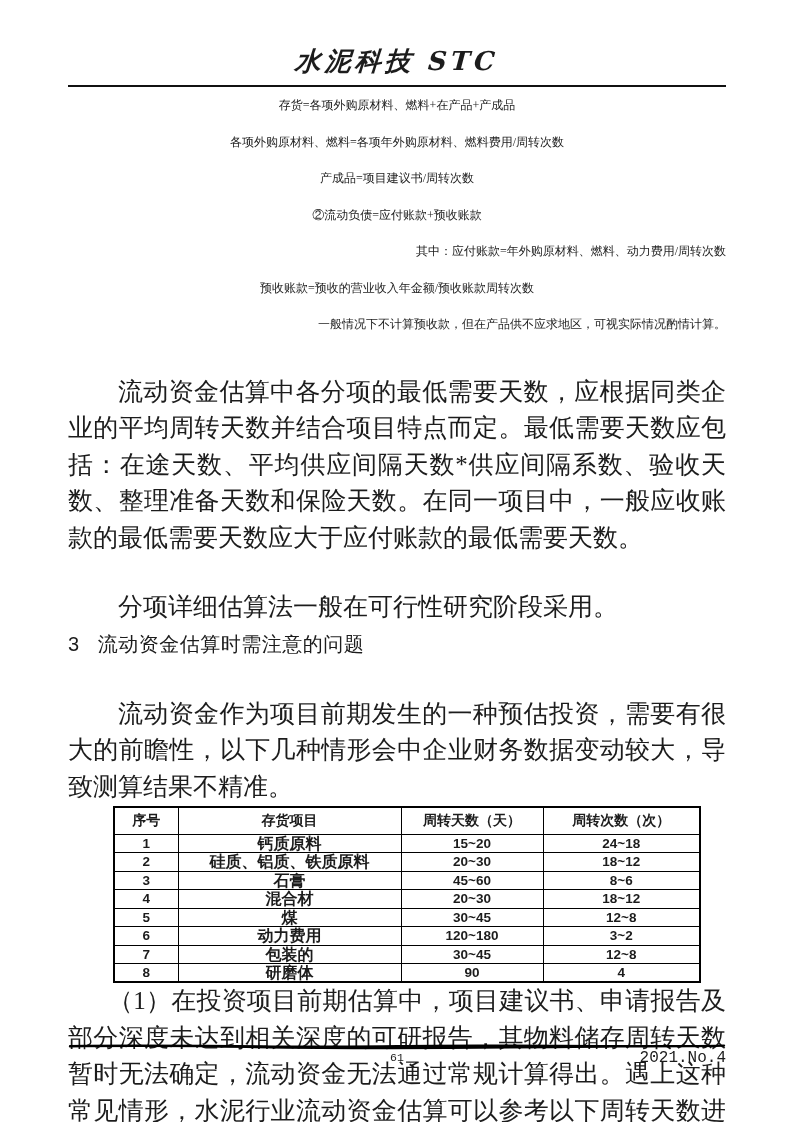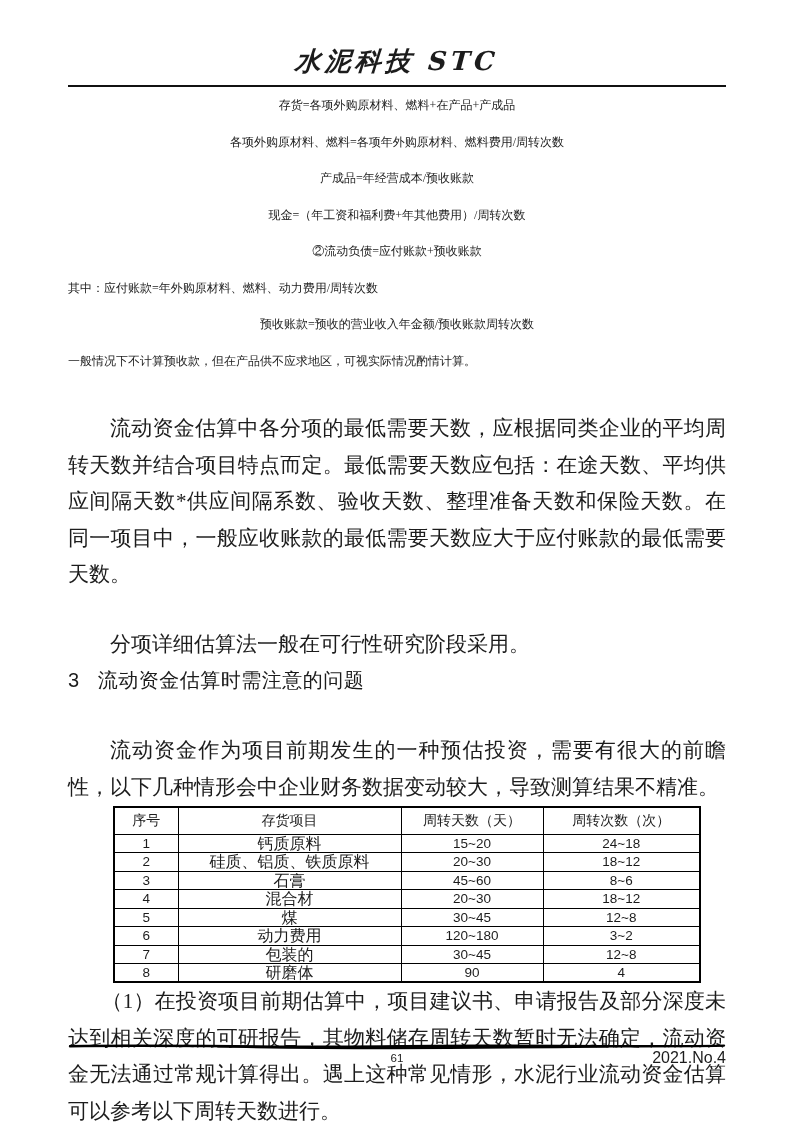--- a/index.html
+++ b/index.html
@@ -40,24 +40,24 @@
     height: 0;
     border-bottom: 2px solid #111;
   }
   
   .formula-block { font-size: 12px; }
   .formula-line {
     line-height: 36.5px;
     white-space: nowrap;
   }
   .formula-line.center { text-align: center; }
-  .formula-line.left   { text-align: left; font-family: Liberation Serif, serif; }
+  .formula-line.left   { text-align: right; font-family: Liberation Serif, serif; }
   
   .para {
-    font-size: 21px;
+    font-size: 25px;
     line-height: 36.5px;
     text-align: justify;
     text-justify: inter-ideograph;
   }
   .para.indent { text-indent: 2em; margin-top: 33px; }
   .para.gap-top { margin-top: 31px; }
   
   .section-heading {
     font-family: "Liberation Sans", "DejaVu Sans", sans-serif;
     font-weight: normal;
@@ -72,21 +72,21 @@
     margin-top: 1px;
     width: 586px;
     border-collapse: collapse;
     border: 2px solid #000;
     table-layout: fixed;
   }
   .inv-table th, .inv-table td {
     border: 1.5px solid #000;
     text-align: center;
     vertical-align: middle;
-    font-weight: normal;
+    font-weight: bold;
     padding: 0;
     overflow: hidden;
     white-space: nowrap;
   }
   .inv-table th {
     height: 27px;
     font-size: 14px;
   }
   .inv-table td {
     height: 18.5px;
@@ -105,21 +105,21 @@
   .footer {
     position: absolute;
     left: 68px;
     top: 1042px;
     width: 658px;
   }
   .footer-rule-svg { display: block; }
   .footer-meta {
     position: relative;
     height: 18px;
-    font-family: Liberation Sans, sans-serif;
+    font-family: Liberation Mono, monospace;
     font-size: 12px;
     line-height: 16px;
   }
   .footer-page {
     position: absolute;
     left: 0; right: 0;
     text-align: center;
     font-size: 11.5px;
   }
   .footer-issue {
@@ -136,22 +136,21 @@
   <div class="content">
 
     <div class="masthead">
       <span class="masthead-title">水泥科技 STC</span>
     </div>
     <div class="header-rule"></div>
 
     <div class="formula-block">
       <div class="formula-line center">存货=各项外购原材料、燃料+在产品+产成品</div>
       <div class="formula-line center">各项外购原材料、燃料=各项年外购原材料、燃料费用/周转次数</div>
-      <div class="formula-line center">产成品=年经营成本/预收账款</div>
-      <div class="formula-line center">现金=（年工资和福利费+年其他费用）/周转次数</div>
+      <div class="formula-line center">产成品=项目建议书/周转次数</div>
       <div class="formula-line center">②流动负债=应付账款+预收账款</div>
       <div class="formula-line left">其中：应付账款=年外购原材料、燃料、动力费用/周转次数</div>
       <div class="formula-line center">预收账款=预收的营业收入年金额/预收账款周转次数</div>
       <div class="formula-line left">一般情况下不计算预收款，但在产品供不应求地区，可视实际情况酌情计算。</div>
     </div>
 
     <p class="para indent gap-top">流动资金估算中各分项的最低需要天数，应根据同类企业的平均周转天数并结合项目特点而定。最低需要天数应包括：在途天数、平均供应间隔天数*供应间隔系数、验收天数、整理准备天数和保险天数。在同一项目中，一般应收账款的最低需要天数应大于应付账款的最低需要天数。</p>
     <p class="para indent">分项详细估算法一般在可行性研究阶段采用。</p>
 
     <h2 class="section-heading"><span class="h-num">3</span><span>流动资金估算时需注意的问题</span></h2>

